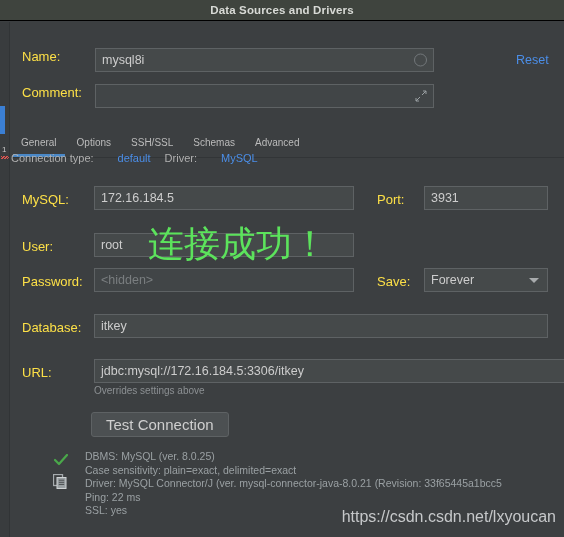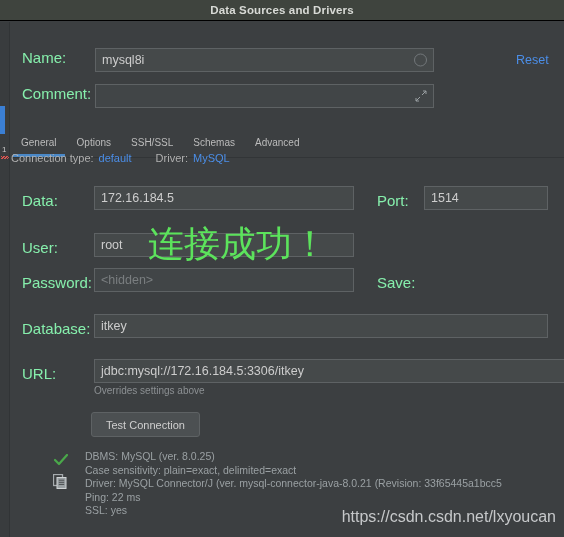--- a/index.html
+++ b/index.html
@@ -84,22 +84,22 @@
     bottom: 0;
     background: #3c3f41;
   }
 
   .row {
     position: absolute;
     display: flex;
     align-items: center;
   }
   .lbl {
-    font-size: 15px;
-    color: #86efac;
+    font-size: 13px;
+    color: #fde047;
     white-space: nowrap;
   }
 
   
   .field {
     position: relative;
     background: #45494a;
     border: 1px solid #5e6264;
     box-sizing: border-box;
     height: 24px;
@@ -172,24 +172,24 @@
 
   
   .conn-line {
     position: absolute;
     left: 11px;
     top: 152px;
     font-size: 11px;
     color: #b0b0b0;
     display: flex;
     align-items: center;
-    gap: 5px;
-    white-space: nowrap;
-  }
-  .conn-line .val { color: #4b8ee8; }
+    gap: 0;
+    white-space: nowrap;
+  }
+  .conn-line .val { color: #4b8ee8; margin-left: 24px; }
   .conn-line .gap { display: inline-block; width: 14px; }
 
   
   .helper {
     position: absolute;
     font-size: 10px;
     color: #8c9093;
     white-space: nowrap;
   }
 
@@ -197,21 +197,21 @@
   .btn {
     position: absolute;
     background: #4c5052;
     border: 1px solid #5e6264;
     border-radius: 3px;
     height: 25px;
     display: flex;
     align-items: center;
     justify-content: center;
     padding: 0 14px;
-    font-size: 11px;
+    font-size: 15px;
     color: #cfcfcf;
     cursor: pointer;
     box-sizing: border-box;
   }
 
   
   .combo {
     position: relative;
     background: #45494a;
     border: 1px solid #5e6264;
@@ -362,39 +362,43 @@
   </div>
 
   <div class="conn-line">
     <span>Connection type:</span>
     <span class="val">default</span>
     <span class="gap"></span>
     <span>Driver:</span>
     <span class="val">MySQL</span>
   </div>
 
-  <span class="lbl" style="position:absolute; left:22px; top:192px;">Data:</span>
+  <span class="lbl" style="position:absolute; left:22px; top:192px;">MySQL:</span>
   <div class="field" style="position:absolute; left:94px; top:186px; width:260px;">
     <span>172.16.184.5</span>
   </div>
   <span class="lbl" style="position:absolute; left:377px; top:192px;">Port:</span>
   <div class="field" style="position:absolute; left:424px; top:186px; width:124px;">
-    <span>1514</span>
+    <span>3931</span>
   </div>
 
   <span class="lbl" style="position:absolute; left:22px; top:239px;">User:</span>
   <div class="field" style="position:absolute; left:94px; top:233px; width:260px;">
     <span>root</span>
   </div>
 
   <span class="lbl" style="position:absolute; left:22px; top:274px;">Password:</span>
   <div class="field empty" style="position:absolute; left:94px; top:268px; width:260px;">
     <span class="ph">&lt;hidden&gt;</span>
   </div>
   <span class="lbl" style="position:absolute; left:377px; top:274px;">Save:</span>
+  <div class="combo" style="position:absolute; left:424px; top:268px; width:124px;">
+    <span>Forever</span>
+    <span class="arrow"></span>
+  </div>
 
   <span class="lbl" style="position:absolute; left:22px; top:320px;">Database:</span>
   <div class="field" style="position:absolute; left:94px; top:314px; width:454px;">
     <span>itkey</span>
   </div>
 
   <span class="lbl" style="position:absolute; left:22px; top:365px;">URL:</span>
   <div class="field" style="position:absolute; left:94px; top:359px; width:514px;">
     <span>jdbc:mysql://172.16.184.5:3306/itkey</span>
   </div>

